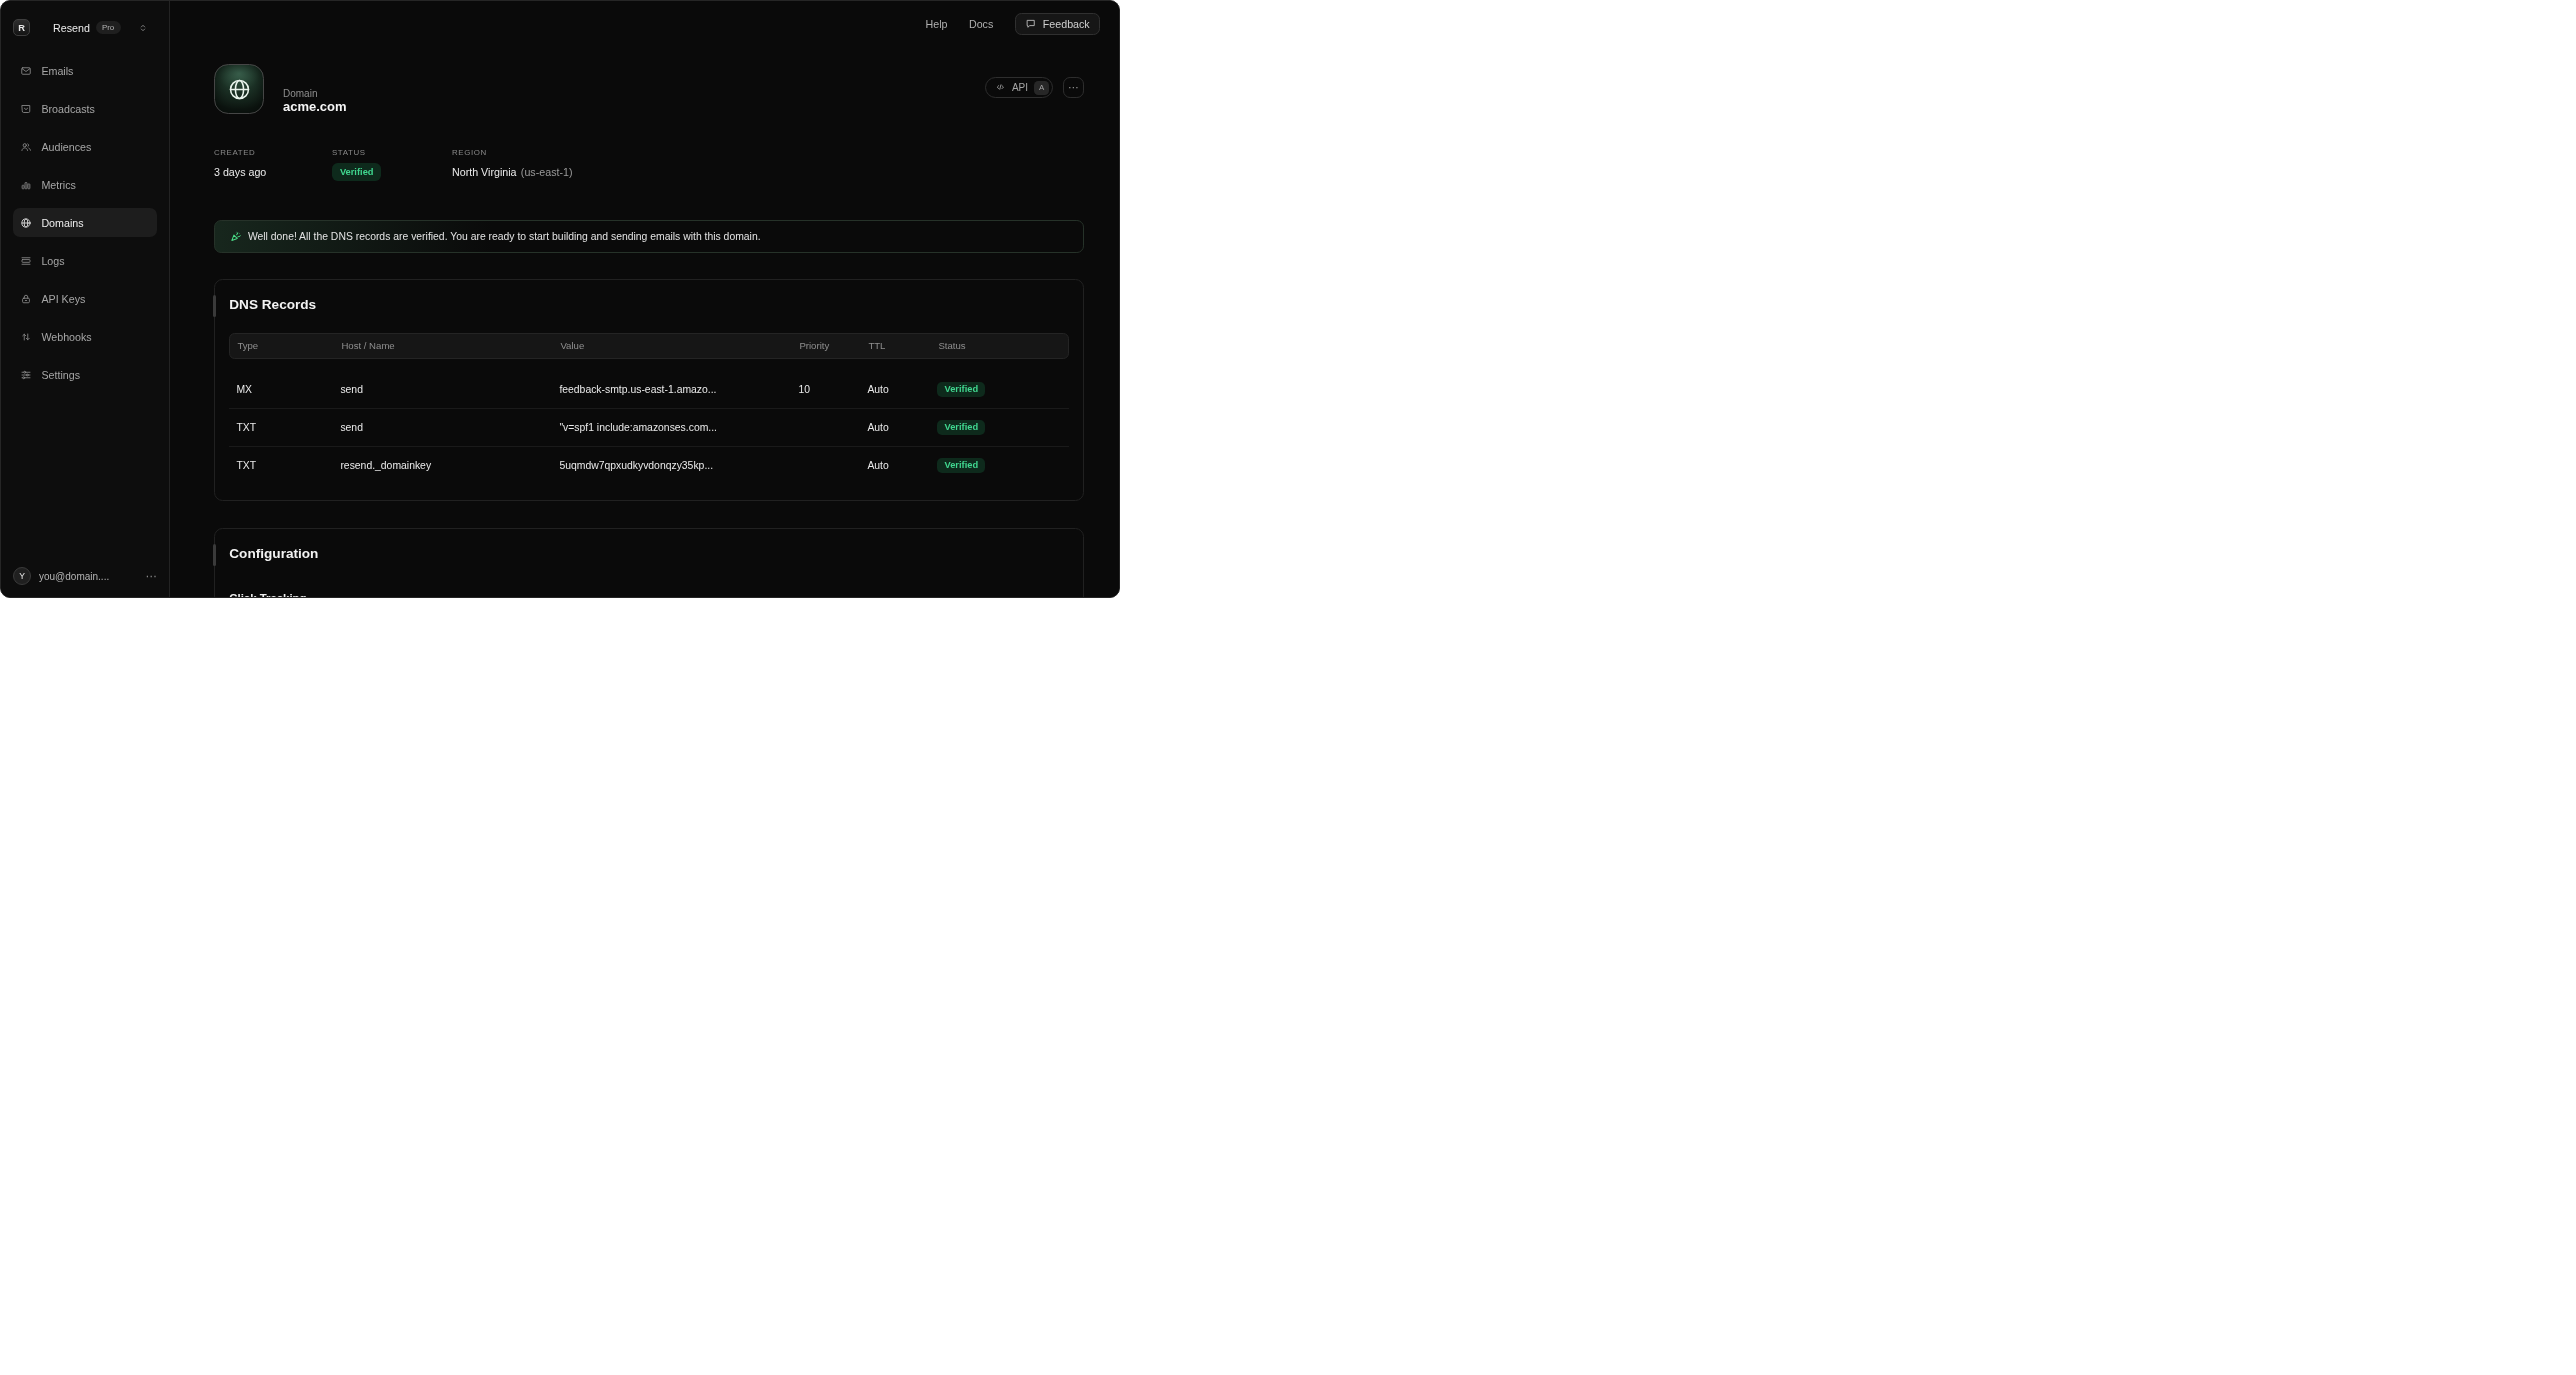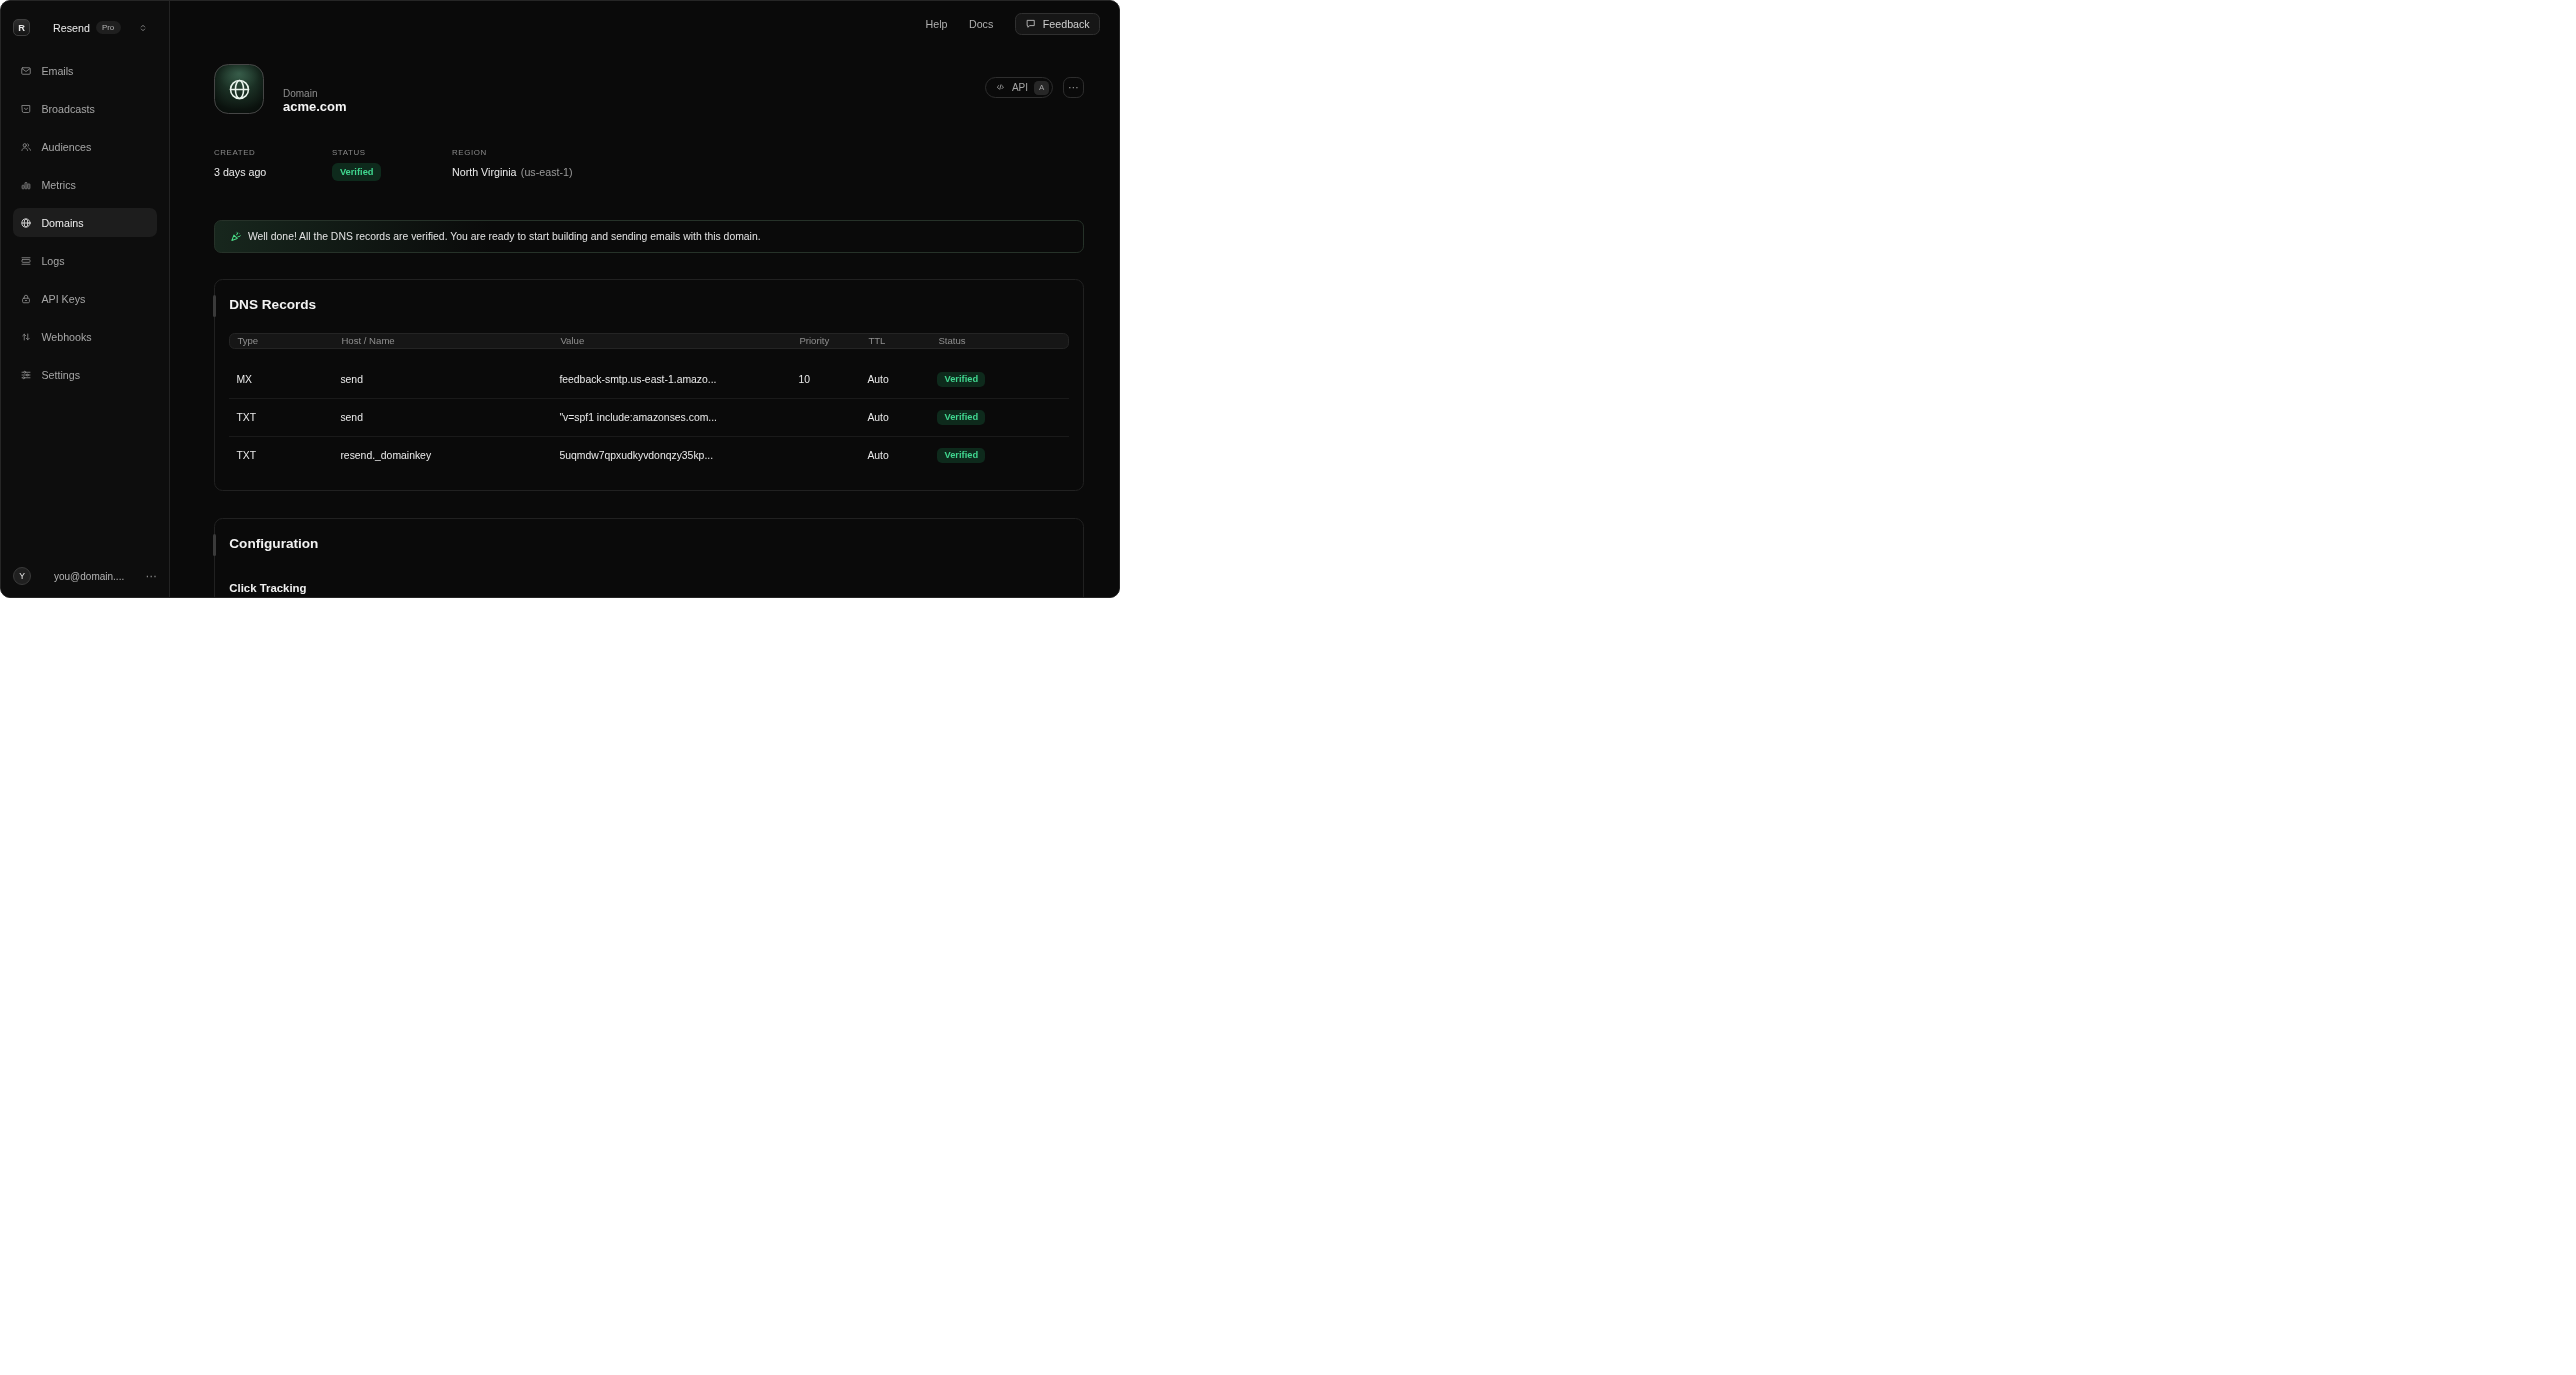--- a/index.html
+++ b/index.html
@@ -23,21 +23,21 @@
   .nav{margin-top:20px;display:flex;flex-direction:column;gap:9px}
   .nav-item{height:29px;border-radius:7.1px;display:flex;align-items:center;padding:0 7.1px;
             gap:9.3px;color:#a6a6a6;font-size:10.7px;cursor:pointer}
   .nav-item svg{color:#8d8d8d;flex:none}
   .nav-item.active{background:#1d1d1d;color:#ededed}
   .nav-item.active svg{color:#dedede}
   .user-row{position:absolute;left:12px;right:12px;bottom:12px;display:flex;align-items:center}
   .avatar{width:18px;height:18px;box-sizing:border-box;border-radius:50%;background:#202020;
           border:0.7px solid #3a3a3a;display:flex;align-items:center;justify-content:center;
           font-size:8.6px;color:#e9e9e9}
-  .user-email{margin-left:23px;font-size:10px;color:#b5b5b5}
+  .user-email{margin-left:8px;font-size:10px;color:#b5b5b5}
   .user-menu{margin-left:auto;color:#8a8a8a;font-size:11.4px}
 
   
   .main{flex:1;position:relative;background:#0a0a0a;overflow:hidden}
   .topbar{position:absolute;top:0;left:0;right:0;height:46px;display:flex;align-items:center;
           justify-content:flex-end;gap:21.4px;padding-right:19px}
   .top-link{font-size:10.7px;color:#b0b0b0;cursor:pointer}
   .feedback-btn{height:22px;box-sizing:border-box;border:0.7px solid #303030;background:#161616;
                 border-radius:6.4px;display:flex;align-items:center;gap:6.4px;padding:0 9.3px;
                 color:#cfcfcf;font-size:10.7px;cursor:pointer}
@@ -74,21 +74,21 @@
           display:flex;align-items:center;gap:5px;padding:0 13.6px;
           background:linear-gradient(90deg,rgba(34,62,45,.55) 0%,rgba(10,11,10,0) 32%)}
   .banner svg{color:#4ade87;flex:none}
   .banner-text{font-size:10.4px;color:#e3e3e3}
 
   .card{margin-top:26px;border:0.7px solid #212121;border-radius:8.6px;padding:17px 14.3px 15.7px;
         position:relative}
   .card::before{content:"";position:absolute;left:-1.8px;top:15.7px;width:2.9px;height:21.4px;
                 background:#3a3a3a;border-radius:2.9px}
   .card-title{font-size:13.6px;font-weight:700;color:#f3f3f3}
-  .table-head{margin-top:21.4px;height:16px;box-sizing:border-box;background:#161616;
+  .table-head{margin-top:21.4px;height:26px;box-sizing:border-box;background:#161616;
               border:0.7px solid #242424;border-radius:5.7px;display:grid;
               grid-template-columns:104px 219px 239px 69px 70px 1fr;align-items:center;
               padding:0 7.1px;font-size:9.6px;color:#8f8f8f}
   .table-rows{margin-top:12px}
   .t-row{display:grid;grid-template-columns:104px 219px 239px 69px 70px 1fr;align-items:center;
          height:37px;padding:0 7.1px;font-size:10.4px;color:#eaeaea}
   .t-row + .t-row{border-top:0.7px solid #1a1a1a}
   .badge{display:inline-block;justify-self:start;background:#0e2a1c;color:#40d68f;font-size:9.3px;
          font-weight:700;padding:2.9px 7.1px;border-radius:5px}
   .config-card{margin-top:27px;height:121px}

